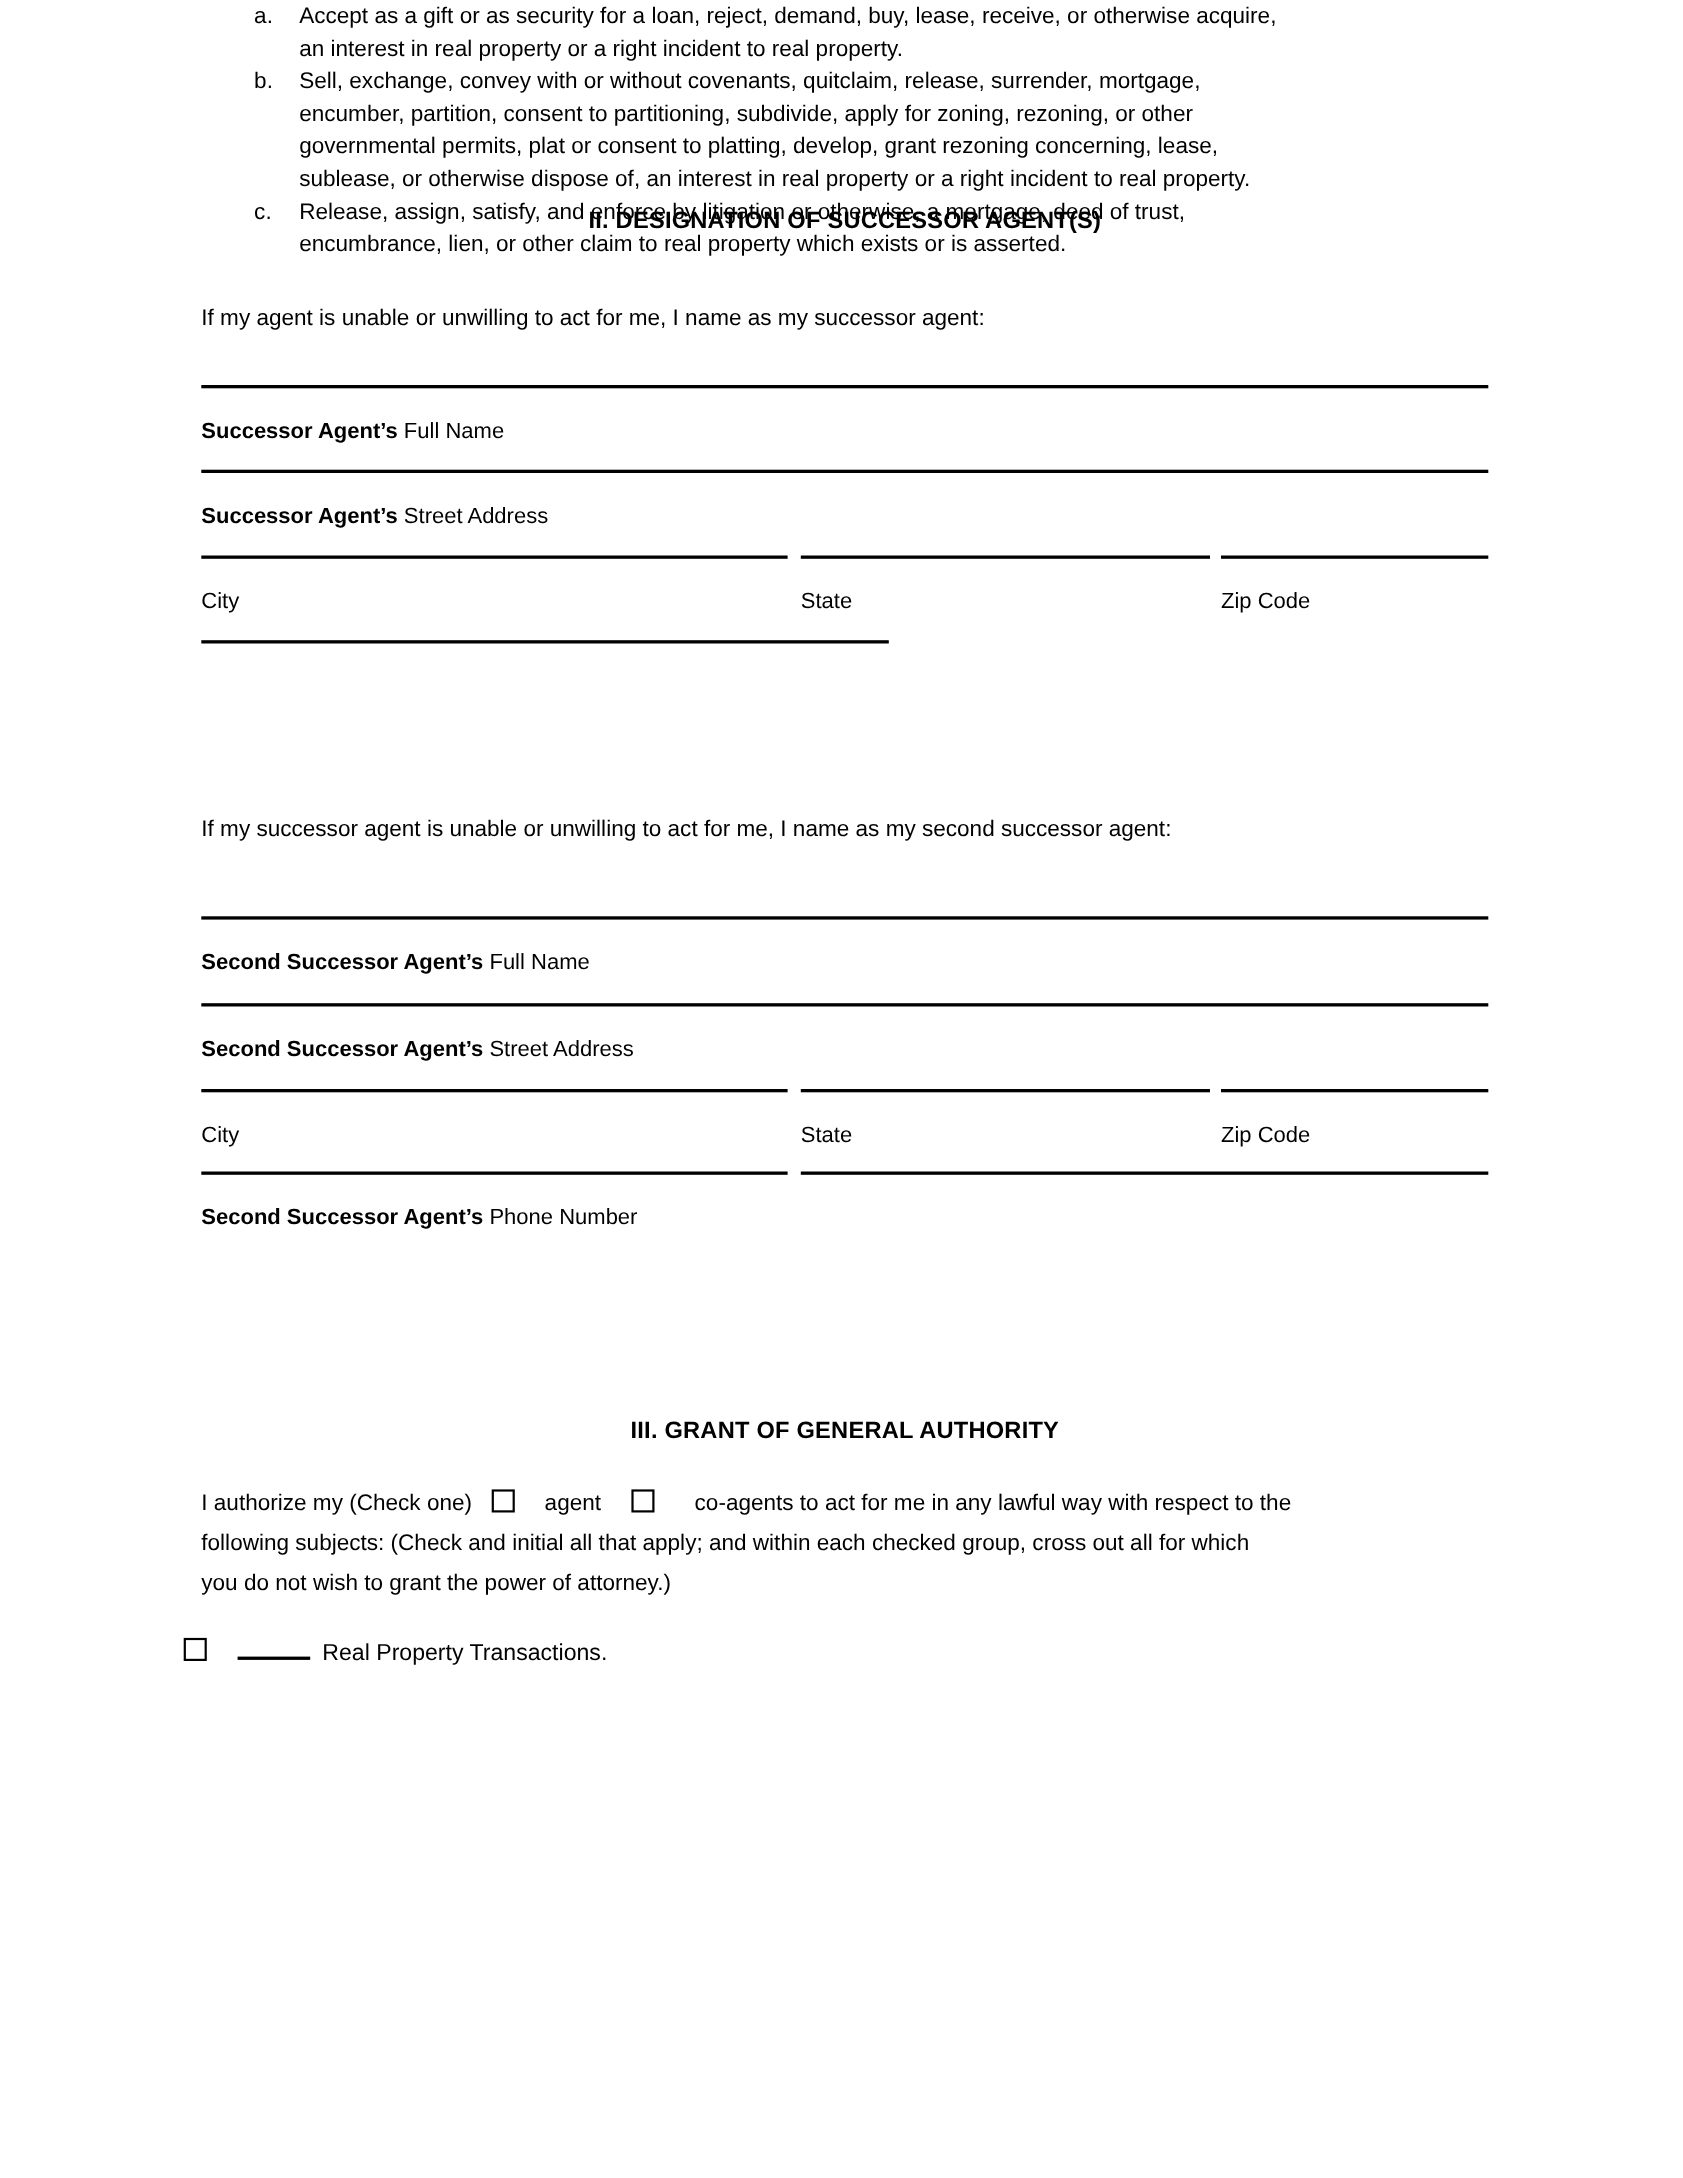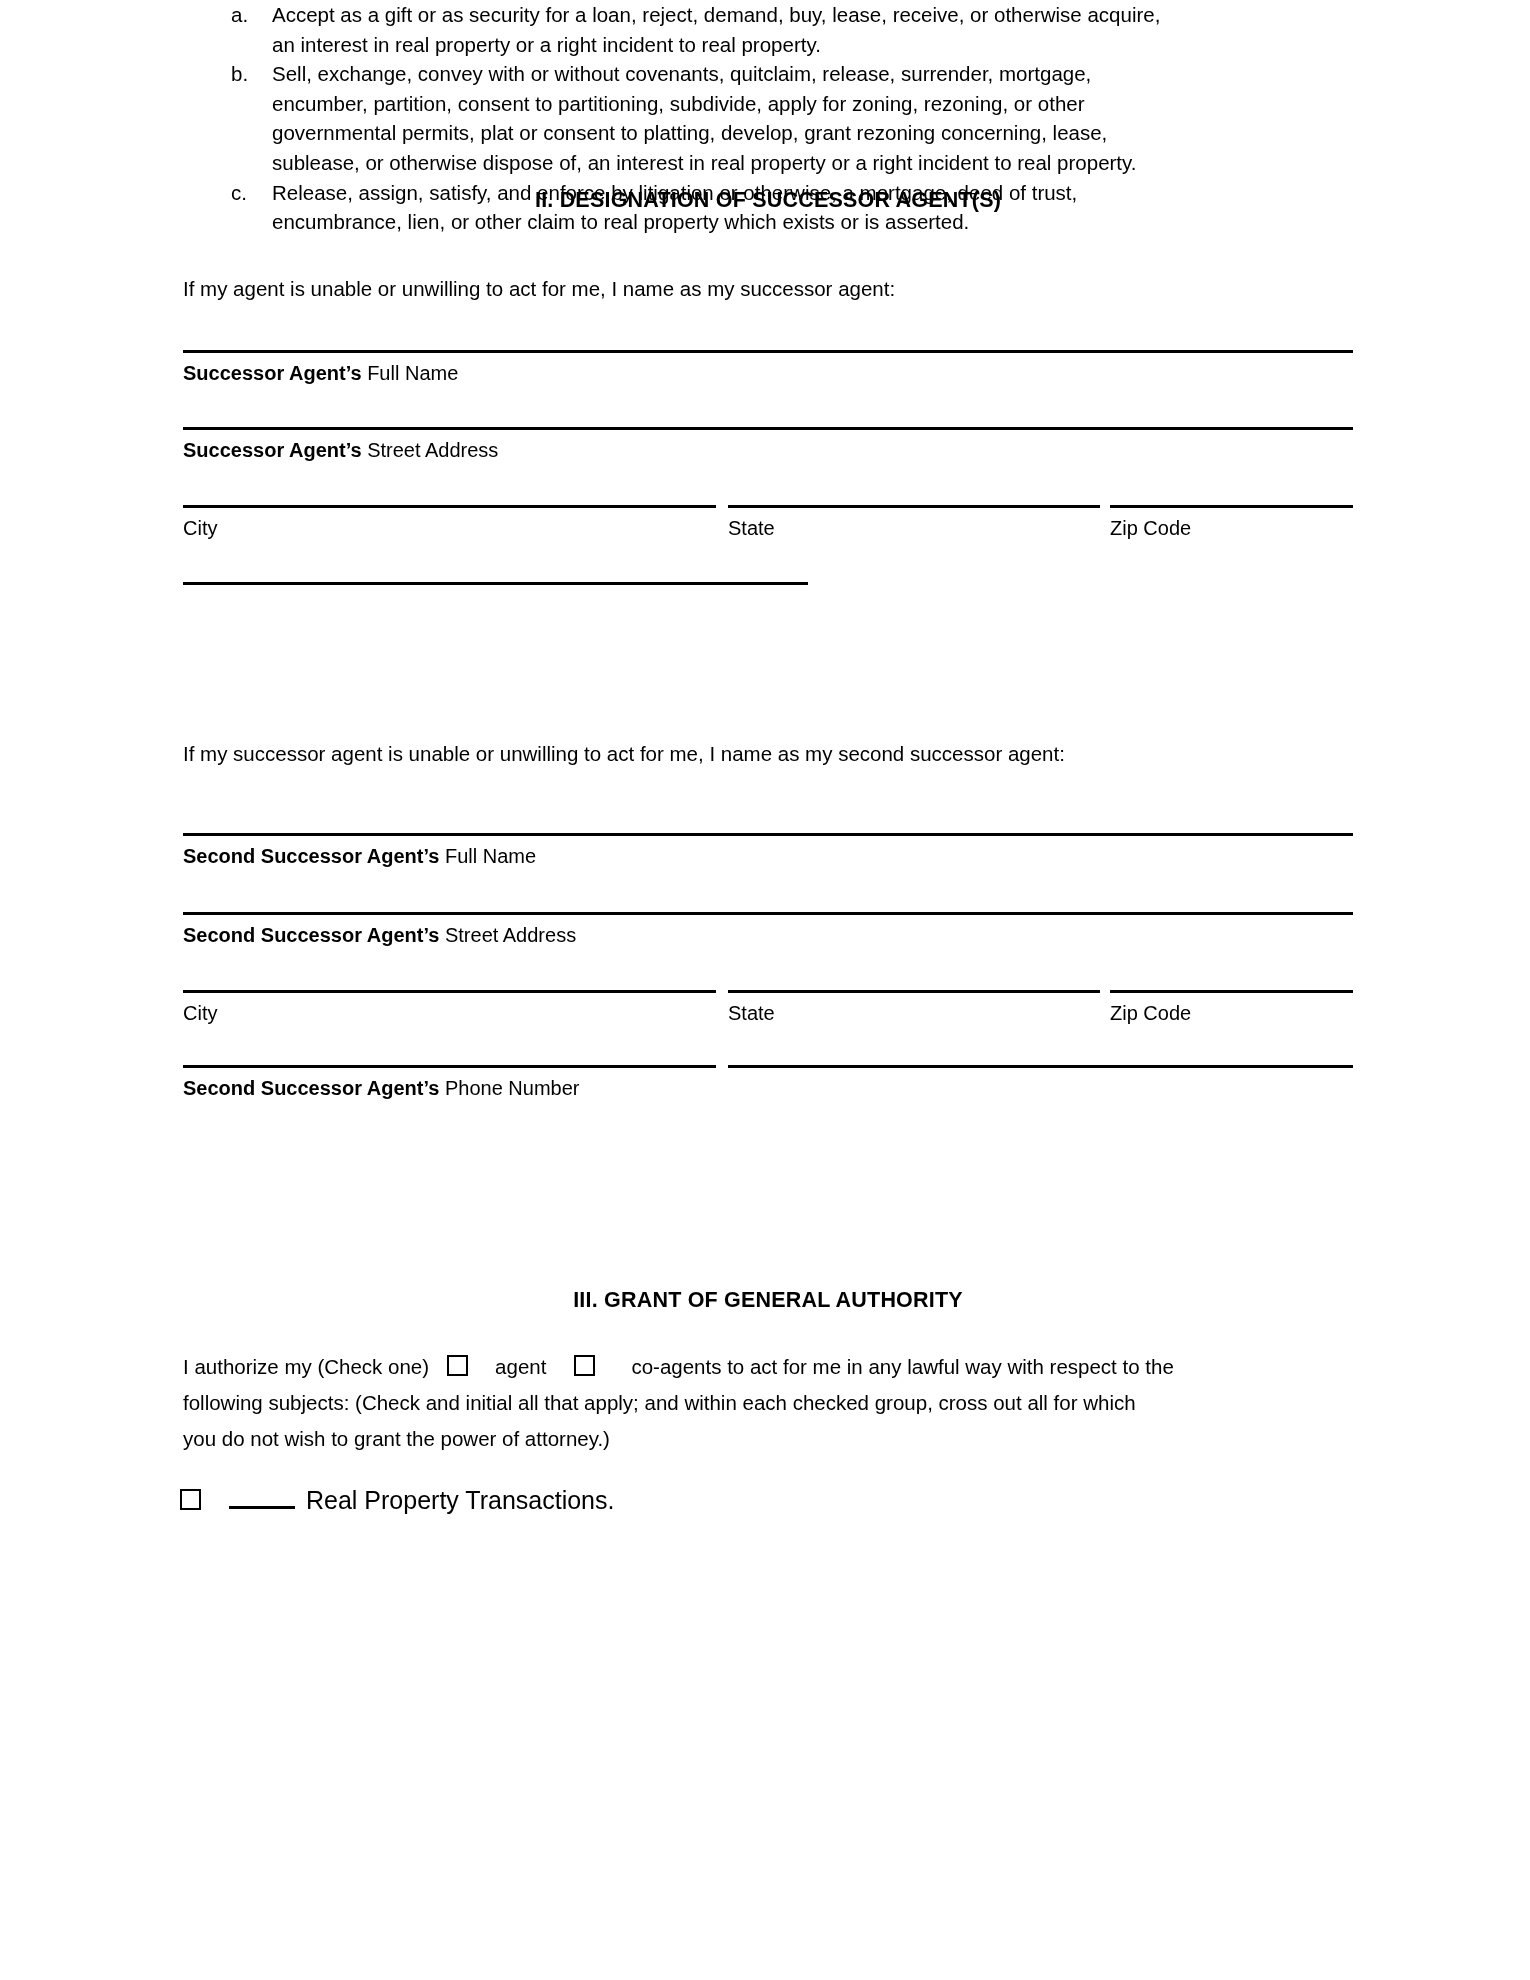--- a/index.html
+++ b/index.html
@@ -22,36 +22,36 @@
   }
   
   .frow{position:absolute;left:183px;width:1170px;}
   .fullseg{border-top:3px solid #000;}
   .cols{display:flex;}
   .seg{border-top:3px solid #000;}
   .col-city{width:533px;margin-right:12px;}
   .col-state{width:372px;margin-right:10px;}
   .col-zip{width:243px;}
   .col-rest{width:625px;}
-  .flabel{padding-top:8px;font-size:20px;line-height:24px;}
+  .flabel{padding-top:27px;font-size:20px;line-height:24px;}
   .flabel b{font-weight:bold;}
   
   #p3{width:1210px;}
   .p3line{line-height:36px;}
   .cbox{
     display:inline-block;width:17px;height:17px;
     border:2px solid #000;background:#fff;
     vertical-align:-2px;
   }
   .cb-sp1{margin-left:18px;}
   .opt1{margin-left:27px;}
   .cb-sp2{margin-left:28px;}
   .opt2{margin-left:36px;}
   #group-row{
-    position:absolute;left:180px;font-size:25px;line-height:26px;
+    position:absolute;left:167px;font-size:21px;line-height:26px;
     white-space:nowrap;
   }
   .initial-blank{
     display:inline-block;width:66px;height:20px;
     border-bottom:3px solid #000;
     margin-left:28px;
   }
   .group-label{margin-left:11px;}
   
   #list{

